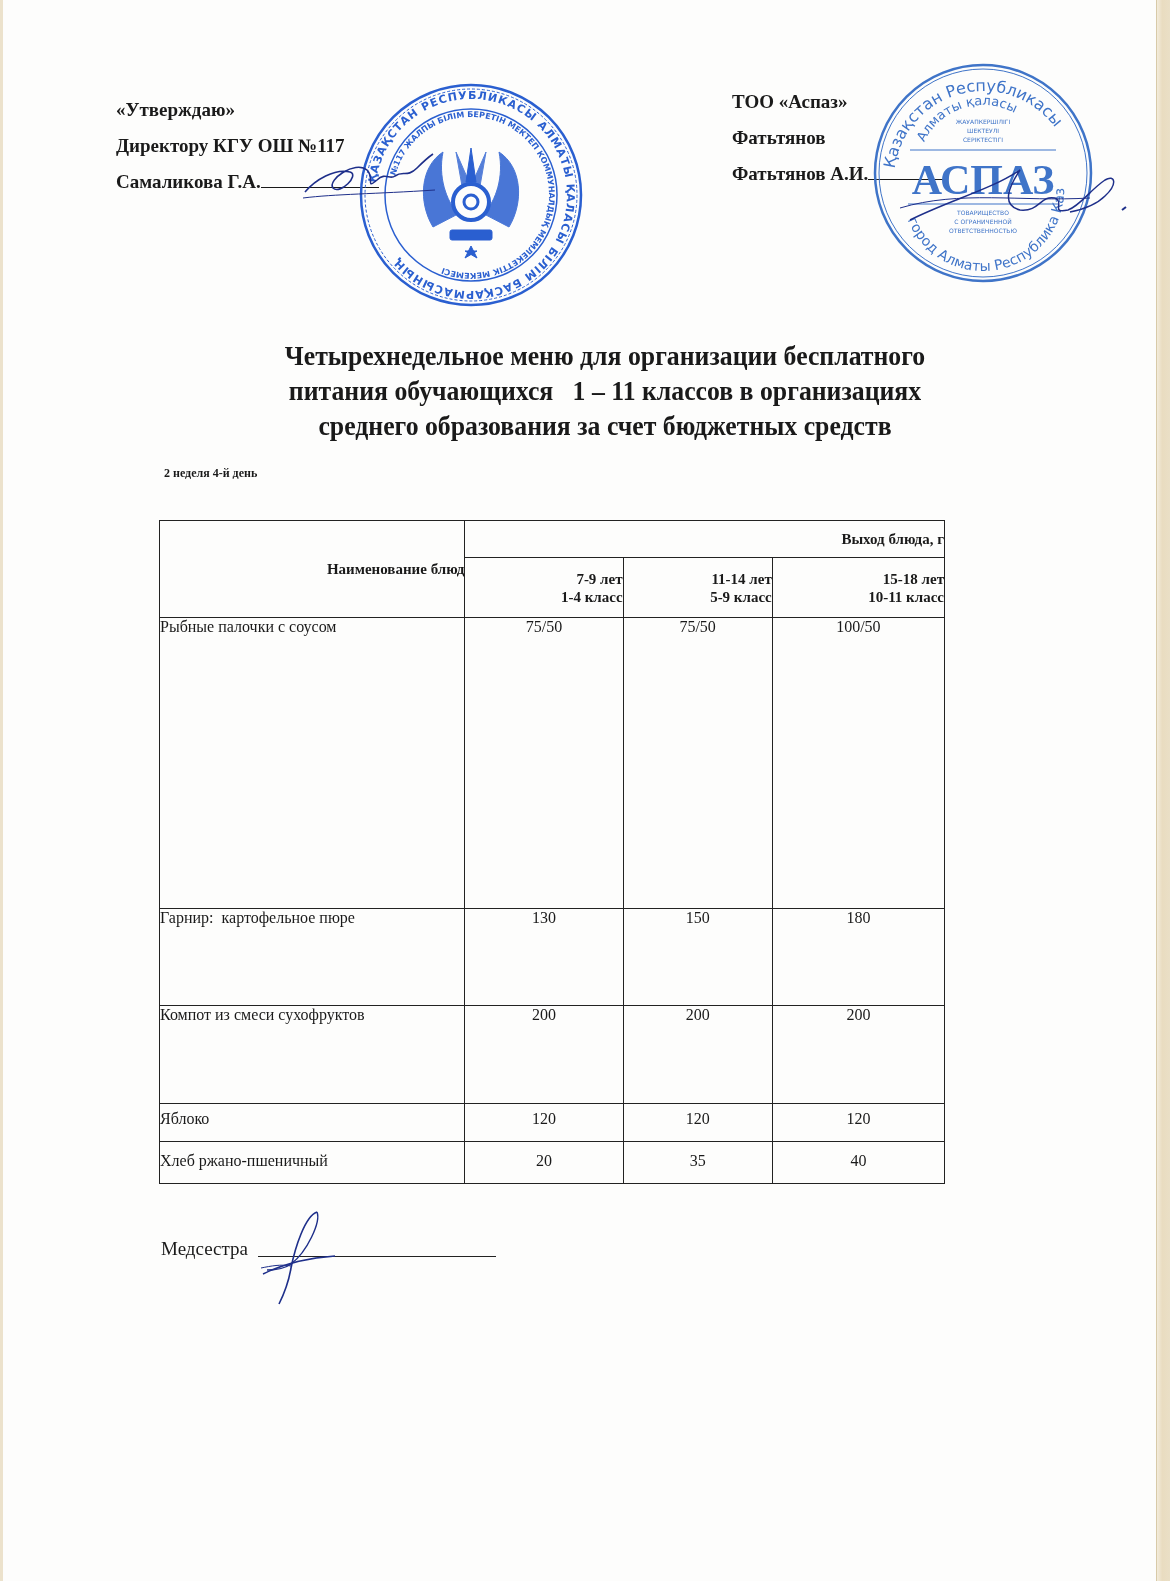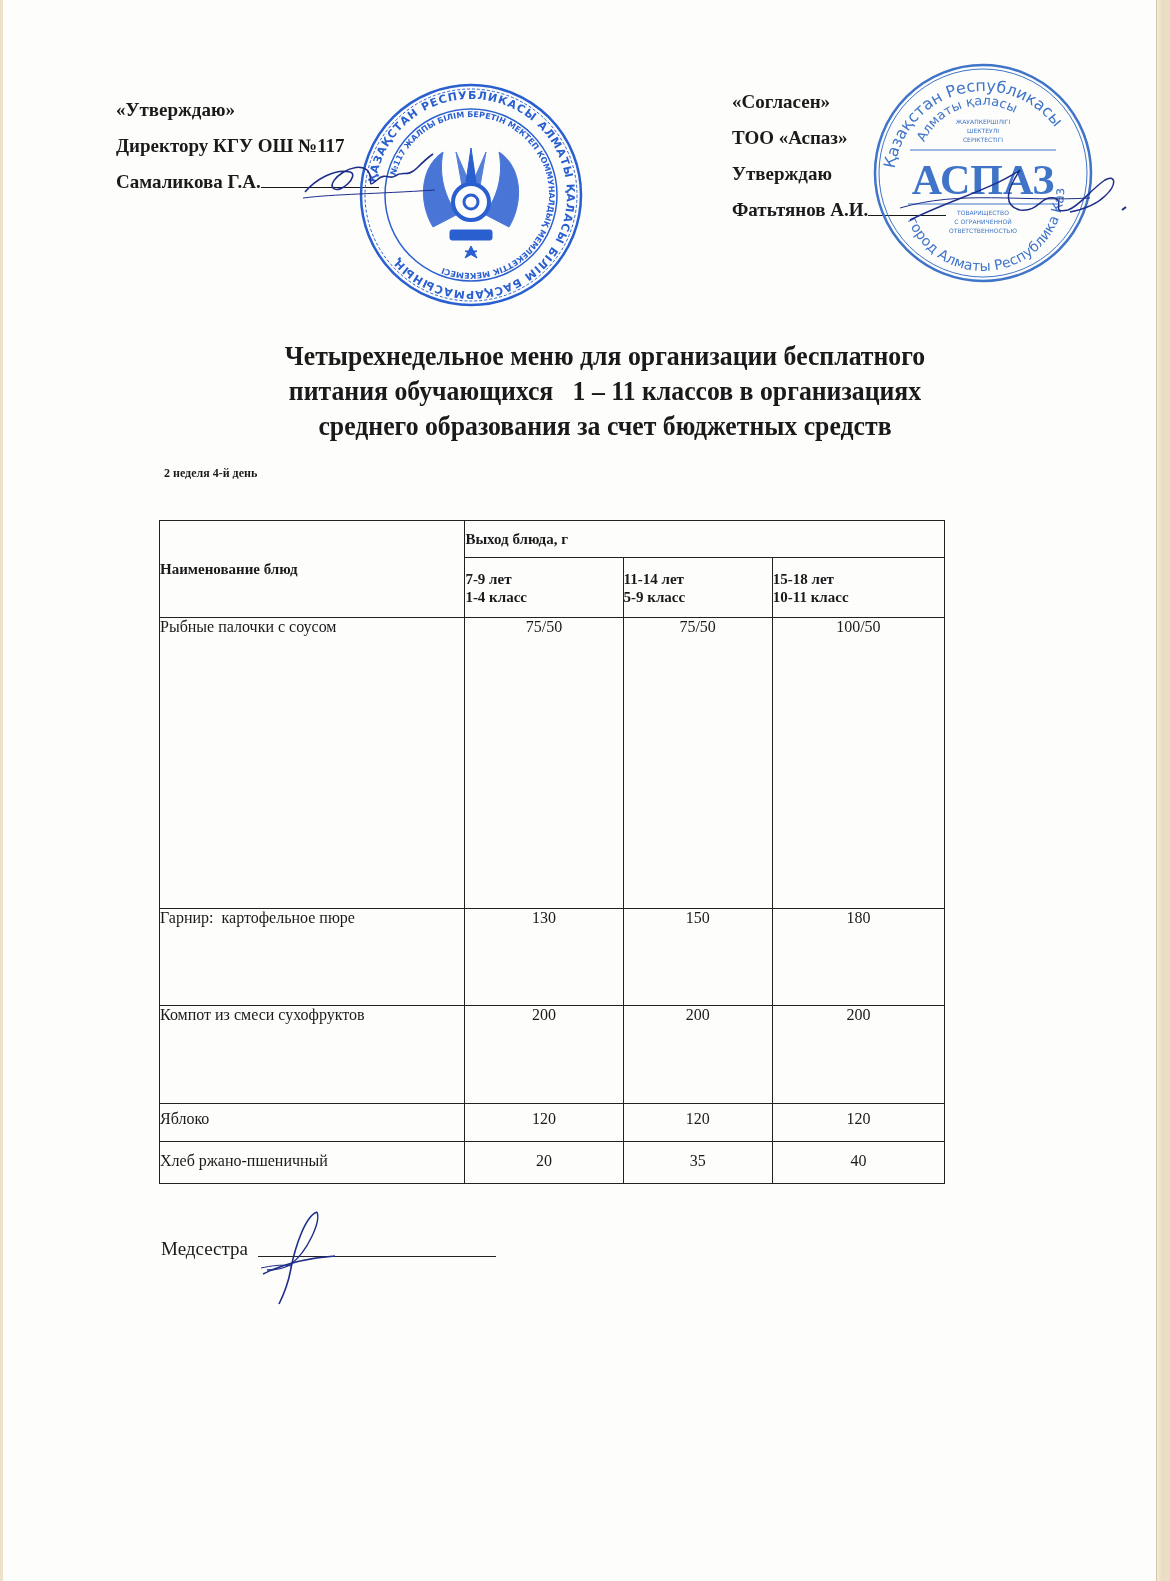--- a/index.html
+++ b/index.html
@@ -39,21 +39,21 @@
     .subtitle {
       position: absolute; left: 164px; top: 466px; font-weight: bold; font-size: 12px;
     }
     table.menu {
       position: absolute; left: 159px; top: 520px; width: 786px;
       border-collapse: collapse; font-size: 16px;
     }
     table.menu td, table.menu th {
       border: 1.5px solid #222; padding: 0; vertical-align: top;
     }
-    table.menu th { font-weight: bold; font-size: 15px; vertical-align: middle; text-align: left; }
+    table.menu th { font-weight: bold; font-size: 15px; vertical-align: middle; text-align: right; }
     .col-name { width: 305px; }
     .col-v1 { width: 158px; }
     .col-v2 { width: 149px; }
     .col-v3 { width: 172px; }
     th.h-name { height: 96px; font-weight: bold; }
     th.h-yield { height: 36px; }
     th.h-age { height: 58px; line-height: 18px; }
     td.name { text-align: left; padding: 4px 0 0 6px; }
     td.val { text-align: center; padding-top: 4px; }
     tr.r0 td { height: 290px; }
@@ -74,23 +74,22 @@
 <div class="page-edge"></div>
 <div class="page-edge-left"></div>
 
 <div class="left-block">
   <div class="line">«Утверждаю»</div>
   <div class="line">Директору КГУ ОШ №117</div>
   <div class="line"><span>Самаликова Г.А.</span><span class="blank" style="width:118px"></span></div>
 </div>
 
 <div class="right-block">
-  <div class="line">«Согласен»</div>
   <div class="line">ТОО «Аспаз»</div>
-  <div class="line">Утверждаю</div>
+  <div class="line">Фатьтянов</div>
   <div class="line"><span>Фатьтянов А.И.</span><span class="blank" style="width:78px"></span></div>
 </div>
 
 <svg class="stamp stamp-left" viewBox="0 0 226 226">
   <defs>
     <path id="ls-outer" d="M113,113 m-96,0 a96,96 0 1,1 192,0 a96,96 0 1,1 -192,0"></path>
     <path id="ls-inner" d="M113,113 m-78,0 a78,78 0 1,1 156,0 a78,78 0 1,1 -156,0"></path>
   </defs>
   <g fill="none" stroke="#2a5fd0">
     <circle cx="113" cy="113" r="110" stroke-width="2.5"></circle>

